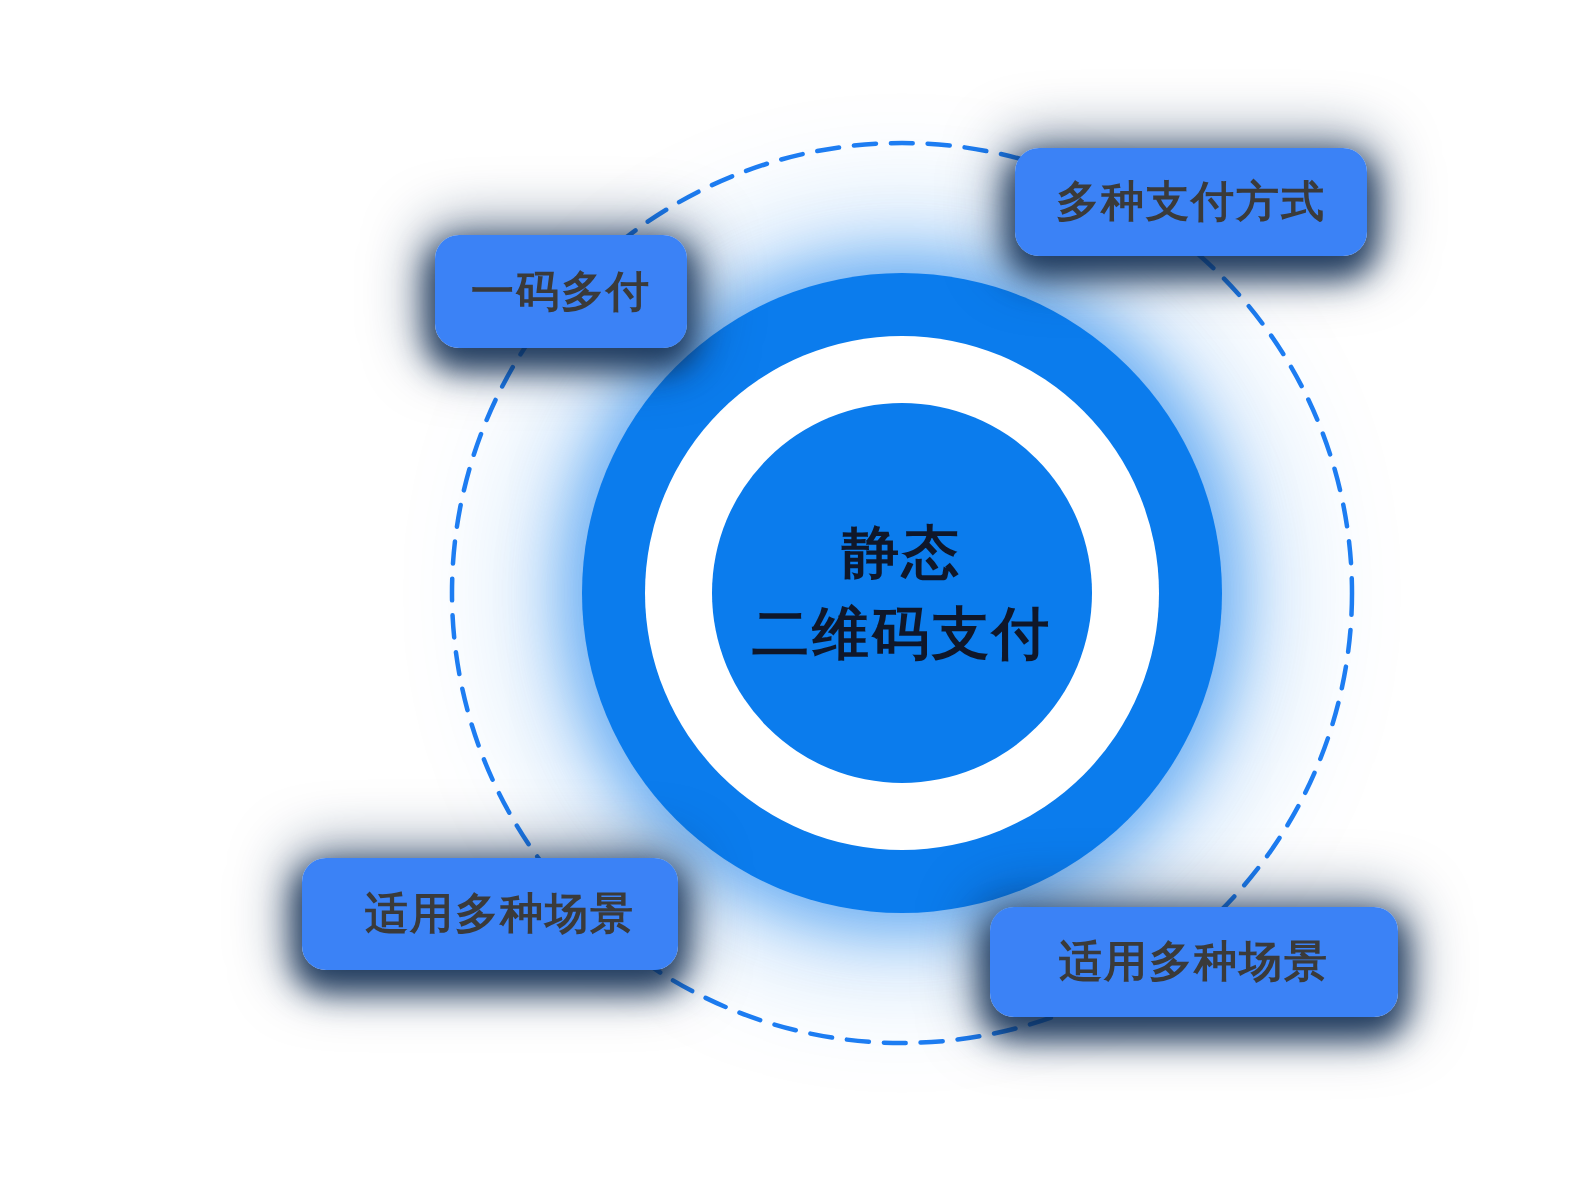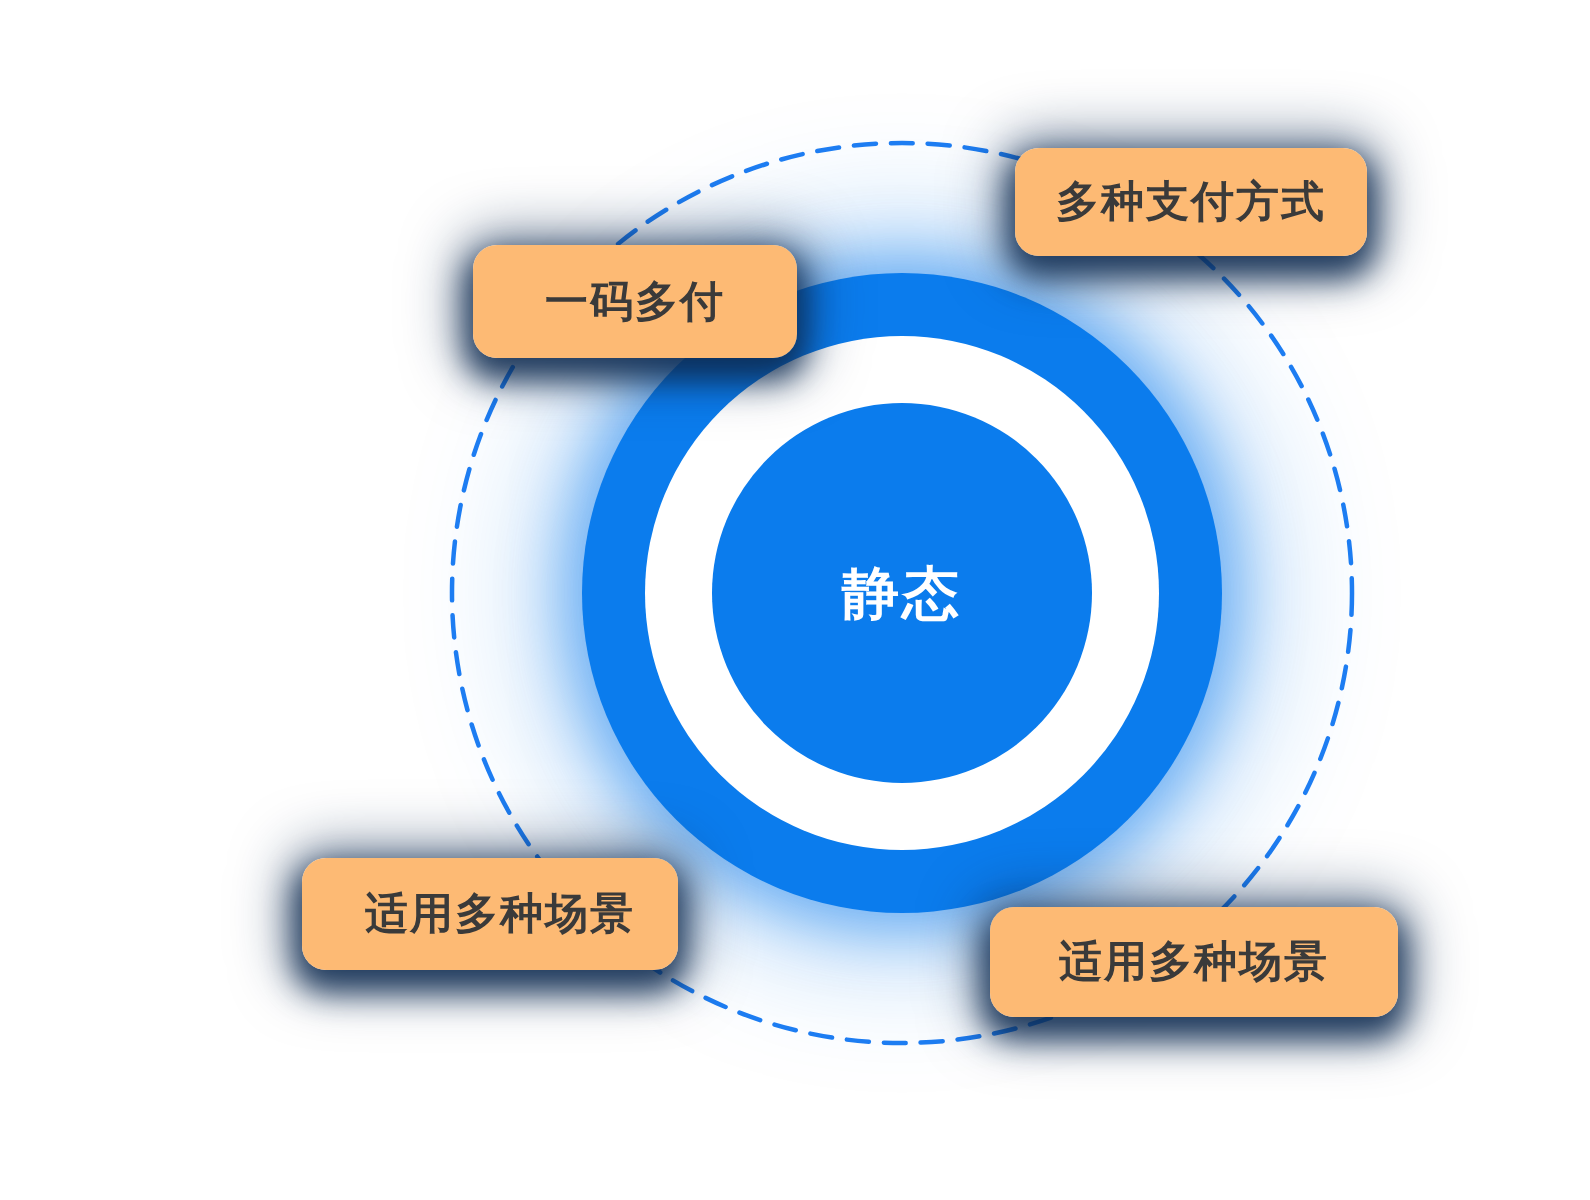--- a/index.html
+++ b/index.html
@@ -36,50 +36,50 @@
   }
   .disc-inner {
     position:absolute; inset:67px;
     border-radius:50%;
     background:#0b7ced;
     display:flex; flex-direction:column;
     align-items:center; justify-content:center;
     text-align:center;
   }
   .disc-line {
-    color:#ffffff;
+    color:#0f172a;
     font-size:57px;
     font-weight:700;
     line-height:1.42;
     letter-spacing:3px;
     white-space:nowrap;
   }
 
   
   .card-shadow {
     position:absolute;
     border-radius:24px;
     box-shadow:
       0 14px 30px 8px rgba(13,42,80,0.85),
       0 2px 55px 14px rgba(13,42,80,0.50);
     z-index:3;
   }
   .card {
     position:absolute;
     border-radius:24px;
-    background:#fdba74;
+    background:#3b82f6;
     display:flex; align-items:center; justify-content:center;
     font-size:43px;
     font-weight:600;
     color:#3a3a3a;
     letter-spacing:2px;
     white-space:nowrap;
     z-index:4;
   }
-  .pos-tl { left:435px;  top:245px; width:324px; height:113px;margin-left:38px; }
+  .pos-tl { left:435px;  top:235px; width:252px; height:113px; }
   .pos-tr { left:1015px; top:148px; width:352px; height:108px; }
   .pos-bl { left:302px;  top:858px; width:356px; height:112px;padding-left:20px; }
   .pos-br { left:990px;  top:907px; width:408px; height:110px; }
 </style>
 </head>
 <body>
 
 <div class="stage">
 
   <svg class="orbit-svg" width="1590" height="1200" viewBox="0 0 1590 1200" aria-hidden="true">
@@ -88,20 +88,21 @@
 
   <div class="card-shadow pos-tl"></div>
   <div class="card-shadow pos-tr"></div>
   <div class="card-shadow pos-bl"></div>
   <div class="card-shadow pos-br"></div>
 
   <div class="disc-outer">
     <div class="disc-white">
       <div class="disc-inner">
         <div class="disc-line">静态</div>
+        <div class="disc-line">二维码支付</div>
       </div>
     </div>
   </div>
 
   <div class="card pos-tl">一码多付</div>
 
   <div class="card pos-tr">多种支付方式</div>
 
   <div class="card pos-bl">适用多种场景</div>
 

